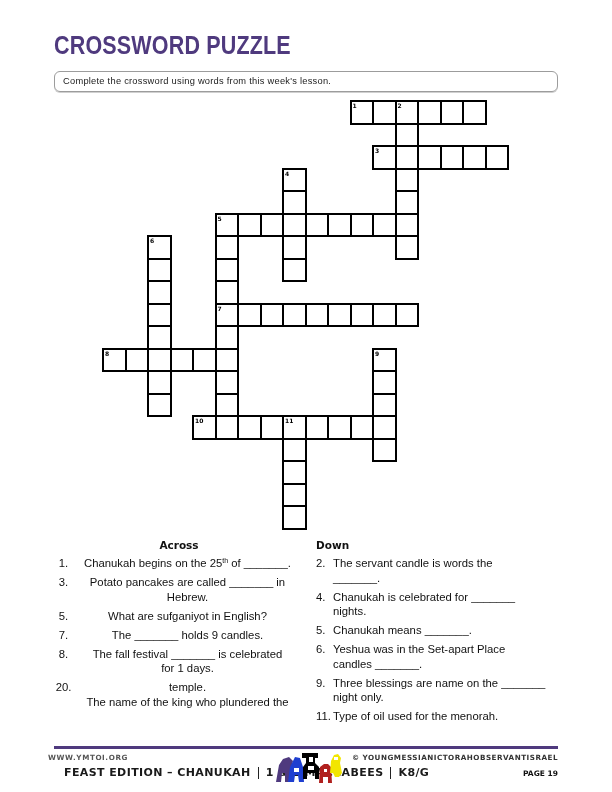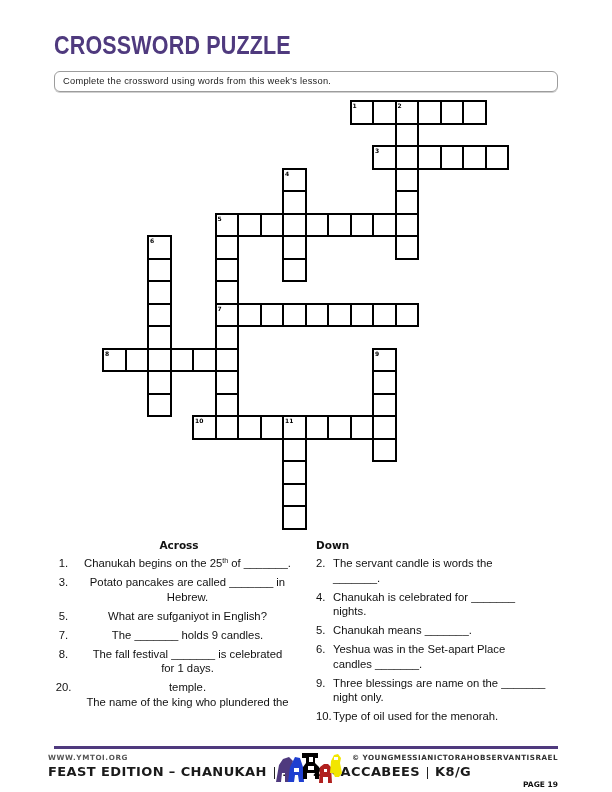--- a/index.html
+++ b/index.html
@@ -49,32 +49,32 @@
     .clue-item sup { font-size: 7px; line-height: 0; vertical-align: 4px; }
     .footer-rule {
       position: absolute; left: 54px; top: 746px; width: 504px; height: 2.5px; background: #4F3A7E;
     }
     .footer-left { position: absolute; left: 48px; top: 753px; }
     .footer-url {
       font-size: 7.2px; line-height: 9px; letter-spacing: 0.6px; color: #555;
       font-family: "DejaVu Sans", sans-serif; font-weight: bold;
     }
     .footer-meta {
-      margin-top: 5px; display: flex; align-items: flex-start;
-      font-size: 13px; line-height: 10px; letter-spacing: 0.4px; color: #1a1a1a;
-      font-family: "DejaVu Sans", sans-serif; font-weight: bold; white-space: nowrap;
+      margin-top: 5px; display: flex; align-items: center;
+      font-size: 11px; line-height: 10px; letter-spacing: 0.4px; color: #1a1a1a;
+      font-family: "DejaVu Sans", sans-serif; font-weight: bold; white-space: nowrap; margin-left: 16px;
     }
     .footer-meta .sep { width: 1px; height: 12px; background: #222; margin: 0 7px; }
     .footer-right { position: absolute; right: 54px; top: 753px; text-align: right; }
     .footer-copy {
       font-size: 7.2px; line-height: 9px; letter-spacing: 0.5px; color: #333;
       font-family: "DejaVu Sans", sans-serif; font-weight: bold; white-space: nowrap;
     }
     .footer-page {
-      margin-top: 18px; font-size: 7.5px; line-height: 10px; color: #111;
+      margin-top: 7px; font-size: 7.5px; line-height: 10px; color: #111;
       font-family: "DejaVu Sans", sans-serif; font-weight: bold;
     }
     .logo { position: absolute; left: 273px; top: 749px; width: 70px; height: 34px; }
   </style>
 </head>
 <body>
 
 <div class="title">CROSSWORD PUZZLE</div>
 <div class="instructions">
   <span>Complete the crossword using words from this week's lesson.</span>
@@ -254,21 +254,21 @@
         </span>
       </div>
       <div class="clue-item">
         <span class="cnum">9.</span>
         <span class="clines">
           <span class="cline">Three blessings are name on the _______</span>
           <span class="cline">night only.</span>
         </span>
       </div>
       <div class="clue-item">
-        <span class="cnum">10.</span>
+        <span class="cnum">11.</span>
         <span class="clines">
           <span class="cline">Type of oil used for the menorah.</span>
         </span>
       </div>
     </div>
 </div>
 
 <div class="footer-rule"></div>
 <div class="footer-left">
   <div class="footer-url">WWW.YMTOI.ORG</div>

